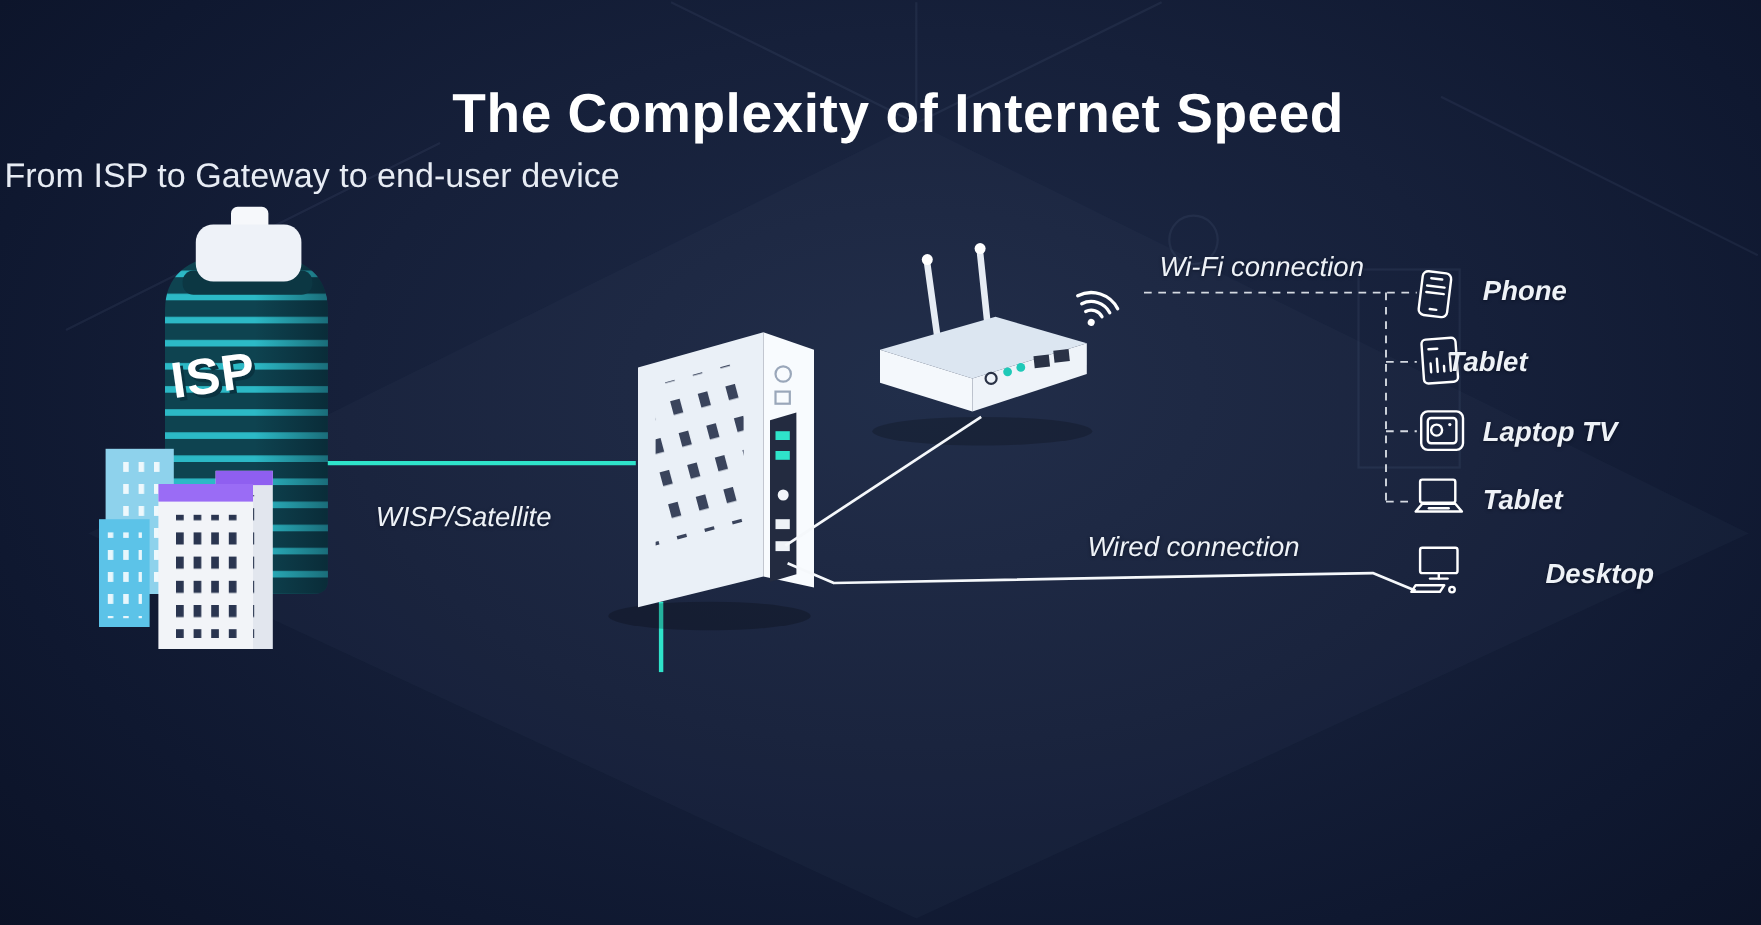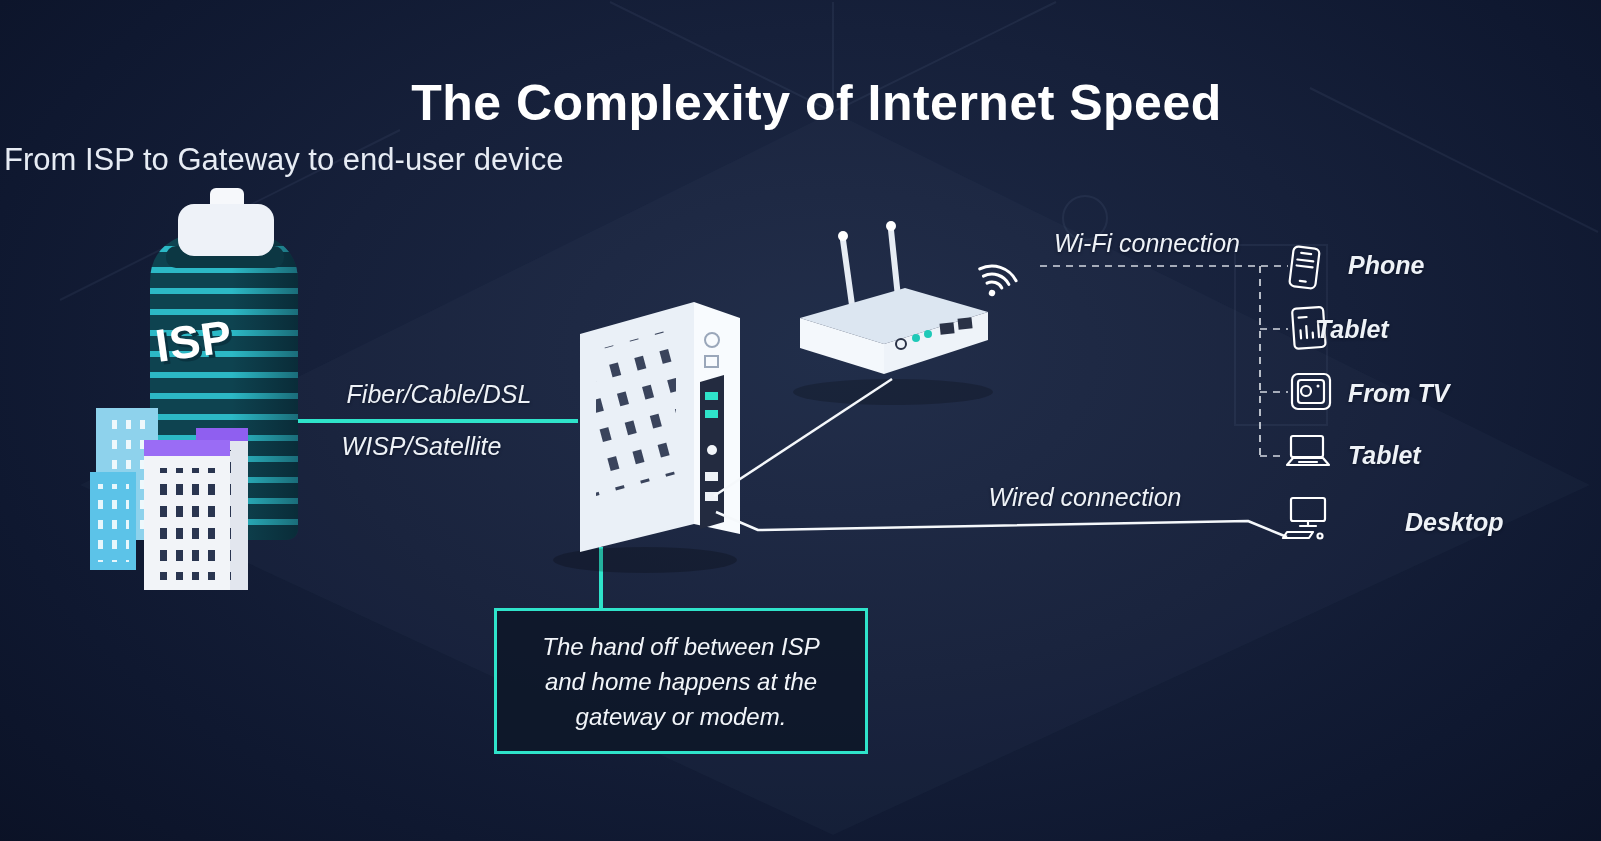--- a/index.html
+++ b/index.html
@@ -178,29 +178,25 @@
       <line x1="25" y1="23" x2="25" y2="28"></line>
       <line x1="17" y1="28" x2="33" y2="28"></line>
       <path d="M0,40 L26,40 L30,34 L4,34 Z"></path>
       <circle cx="37" cy="38" r="2.5"></circle>
     </g>
   </svg>
 
   <h1 class="title">The Complexity of Internet Speed</h1>
   <h2 class="subtitle">From ISP to Gateway to end-user device</h2>
 
-  <span class="label center" style="left:299px;top:380px;width:280px;">Fiber/Cable/DSL</span>
-  <span class="label center" style="left:299px;top:432px;width:245px;">WISP/Satellite</span>
+  <span class="label center" style="left:299px;top:456px;width:245px;">WISP/Satellite</span>
 
   <span class="label center" style="left:975px;top:483px;width:220px;">Wired connection</span>
   <span class="label center" style="left:1037px;top:229px;width:220px;">Wi-Fi connection</span>
 
   <span class="label device-label" style="left:1348px;top:251px;">Phone</span>
   <span class="label device-label" style="left:1316px;top:315px;">Tablet</span>
-  <span class="label device-label" style="left:1348px;top:379px;">From TV</span>
+  <span class="label device-label" style="left:1348px;top:379px;">Laptop TV</span>
   <span class="label device-label" style="left:1348px;top:441px;">Tablet</span>
   <span class="label device-label" style="left:1405px;top:508px;">Desktop</span>
 
-  <div class="callout">
-    <p>The hand off between ISP and home happens at the gateway or modem.</p>
-  </div>
 
 </div>
 
 </body></html>

